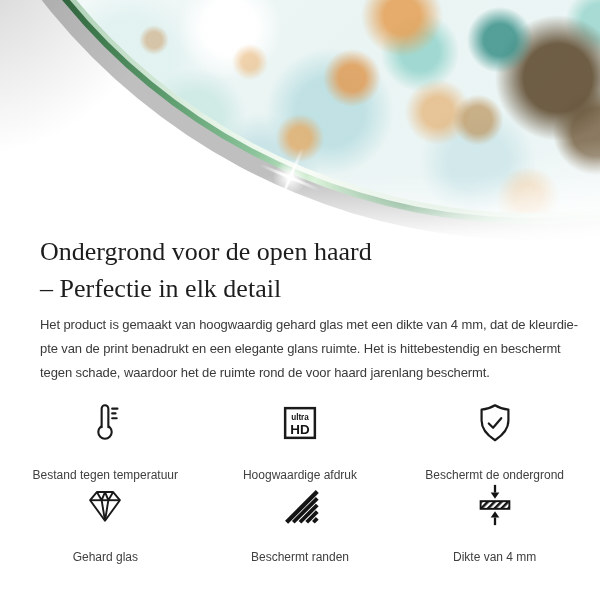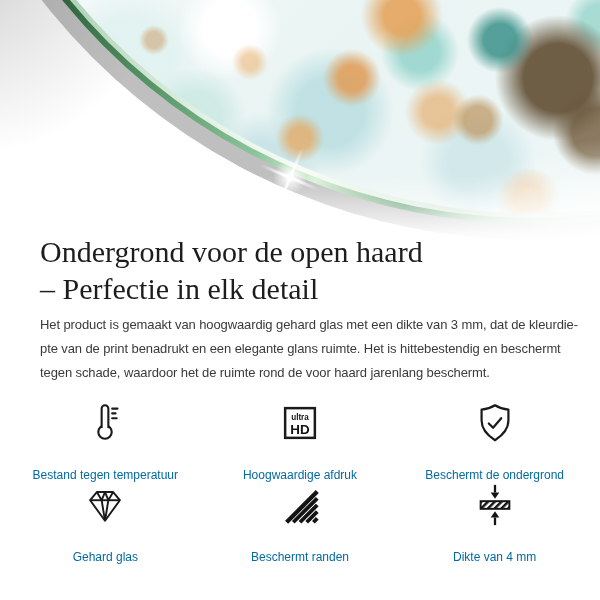--- a/index.html
+++ b/index.html
@@ -51,30 +51,30 @@
       background:radial-gradient(circle at 50% 50%, rgba(255,255,255,.95) 0 6%, rgba(255,255,255,0) 38%);}
   .sparkle::before,.sparkle::after{content:"";position:absolute;left:0;top:31px;width:64px;height:2.5px;
       background:linear-gradient(to right, rgba(255,255,255,0), #ffffff 45%, #ffffff 55%, rgba(255,255,255,0));
       filter:blur(.4px);}
   .sparkle::before{transform:rotate(23deg);}
   .sparkle::after{transform:rotate(-67deg);}
 
   
   .title{position:absolute;left:40px;top:233px;width:540px;
       font-family:"Liberation Serif",serif;font-weight:400;
-      font-size:30px;line-height:37px;color:#1d1d1d;}
+      font-size:26px;line-height:37px;color:#1d1d1d;}
   .desc{position:absolute;left:40px;top:313px;width:545px;
       font-size:13px;line-height:24px;color:#3a3a3a;letter-spacing:-0.1px;}
 
   
   .features{position:absolute;left:8px;right:8px;top:400px;
       display:grid;grid-template-columns:1fr 1fr 1fr;grid-auto-rows:72px;row-gap:10px;}
   .feature{display:flex;flex-direction:column;align-items:center;}
   .feature .icon-box{height:48px;display:flex;align-items:center;justify-content:center;}
-  .feature .label{margin-top:22px;font-size:12px;color:#0369a1;line-height:14px;text-align:center;}
+  .feature .label{margin-top:22px;font-size:12px;color:#404040;line-height:14px;text-align:center;}
   svg{display:block;}
 </style>
 </head>
 <body>
 
 <div class="page">
 
   <div class="hero">
     <div class="corner-shade"></div>
     <div class="glass-shadow"></div>
@@ -84,21 +84,21 @@
     <div class="hero-fade"></div>
     <div class="sparkle"></div>
   </div>
 
   <h1 class="title" style="margin:0;">
     <span style="display:block;">Ondergrond voor de open haard</span>
     <span style="display:block;">– Perfectie in elk detail</span>
   </h1>
 
   <div class="desc">
-    <span style="display:block;">Het product is gemaakt van hoogwaardig gehard glas met een dikte van 3 mm, dat de kleurdie-</span>
+    <span style="display:block;">Het product is gemaakt van hoogwaardig gehard glas met een dikte van 4 mm, dat de kleurdie-</span>
     <span style="display:block;">pte van de print benadrukt en een elegante glans ruimte. Het is hittebestendig en beschermt</span>
     <span style="display:block;">tegen schade, waardoor het de ruimte rond de voor haard jarenlang beschermt.</span>
   </div>
 
   <div class="features">
 
     <div class="feature">
       <div class="icon-box">
         <svg width="46" height="46" viewBox="0 0 48 48" fill="none" stroke="#1a1a1a" stroke-width="2.2" stroke-linecap="round">
           <circle cx="24" cy="33.5" r="7"></circle>

